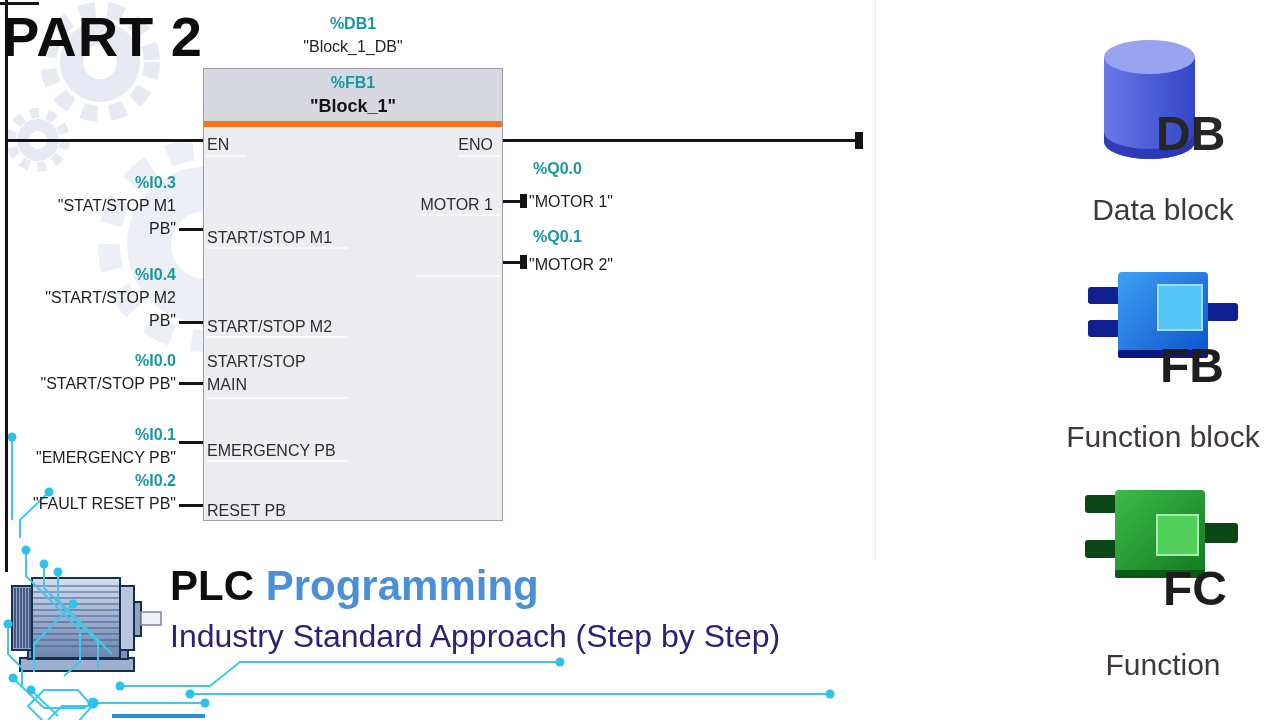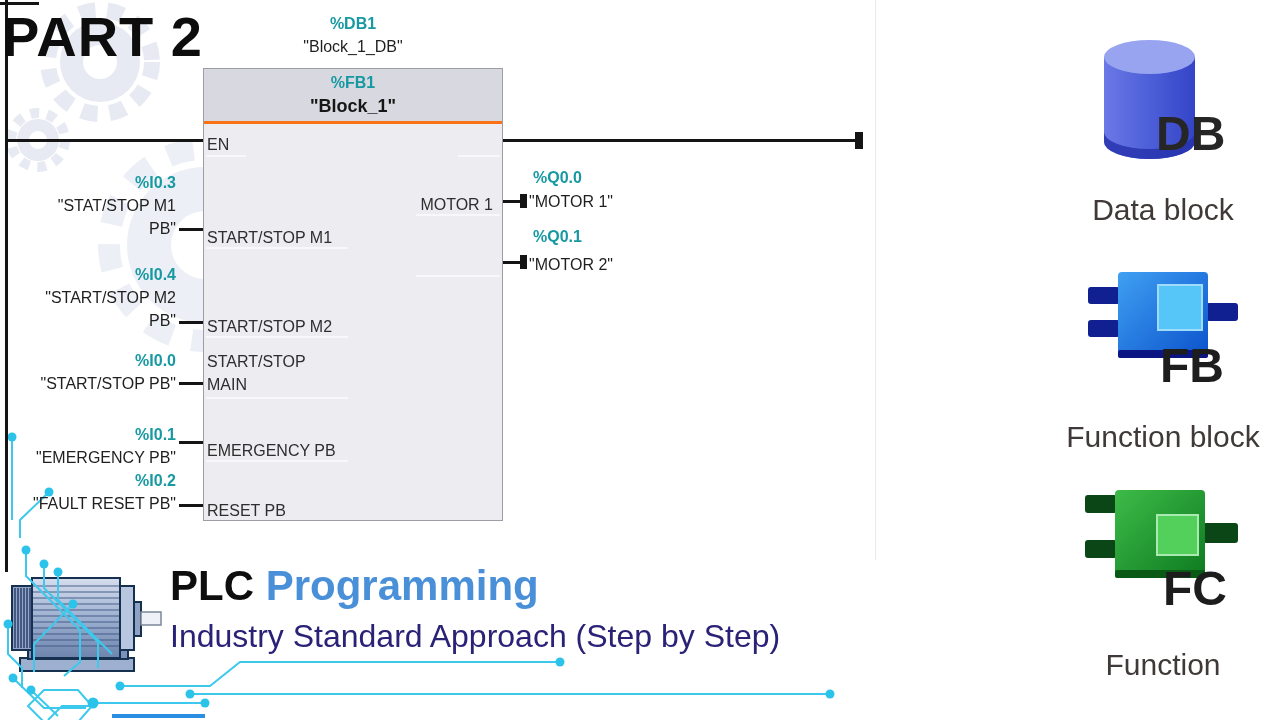--- a/index.html
+++ b/index.html
@@ -14,21 +14,21 @@
   .in-group{position:absolute;left:0;width:176px;text-align:right;z-index:3;}
   .pin{position:absolute;left:207px;color:#2e2e2e;font-size:16px;line-height:23px;white-space:nowrap;z-index:3;}
   .pin-r{position:absolute;left:203px;width:295px;text-align:right;padding-right:5px;color:#2e2e2e;
          font-size:16px;line-height:23px;white-space:nowrap;z-index:3;box-sizing:border-box;}
   .out-group{position:absolute;text-align:left;z-index:3;}
   .slot-line{position:absolute;height:2px;background:#f8f8fb;z-index:3;}
   
   .fbd-block{position:absolute;left:203px;top:68px;width:300px;height:453px;
              background:#ececf1;border:1px solid #9d9da8;box-sizing:border-box;z-index:2;}
   .fbd-head{position:absolute;left:0;top:0;width:100%;height:52px;background:#d8d8e0;
-            border-bottom:3px solid #f97316;text-align:center;}
+            border-bottom:6px solid #f97316;text-align:center;}
   .fbd-head .addr{display:block;margin-top:2px;}
   .fbd-name{font-weight:bold;font-size:18px;color:#161616;line-height:24px;}
   .db-head{position:absolute;left:203px;top:12px;width:300px;text-align:center;z-index:2;}
   .db-head .operand{line-height:24px;}
   
   .part-label{position:absolute;left:2px;top:4px;font-size:56px;font-weight:bold;color:#0d0d0d;
               letter-spacing:1px;z-index:4;}
   
   .legend-label{position:absolute;left:1043px;width:240px;text-align:center;font-size:30px;
                 color:#3f3a38;z-index:2;}
@@ -87,20 +87,21 @@
   </div>
 
   <div class="fbd-block">
     <div class="fbd-head">
       <span class="addr">%FB1</span>
       <span class="fbd-name">"Block_1"</span>
     </div>
   </div>
 
   <div class="pin" style="top:133px;">EN</div>
+  <div class="pin-r" style="top:133px;">ENO</div>
   <div class="slot-line" style="left:206px;top:155px;width:40px;"></div>
   <div class="slot-line" style="left:458px;top:155px;width:42px;"></div>
 
   <div class="in-group" style="top:171px;">
     <div class="addr">%I0.3</div>
     <div class="operand">"STAT/STOP M1</div>
     <div class="operand">PB"</div>
   </div>
   <div class="in-group" style="top:263px;">
     <div class="addr">%I0.4</div>
@@ -130,21 +131,21 @@
   </div>
   <div class="slot-line" style="left:206px;top:397px;width:142px;"></div>
   <div class="pin" style="top:439px;">EMERGENCY PB</div>
   <div class="slot-line" style="left:206px;top:460px;width:142px;"></div>
   <div class="pin" style="top:499px;">RESET PB</div>
 
   <div class="pin-r" style="top:193px;">MOTOR 1</div>
   <div class="slot-line" style="left:416px;top:214px;width:84px;"></div>
   <div class="slot-line" style="left:416px;top:275px;width:84px;"></div>
 
-  <div class="out-group" style="left:533px;top:166px;">
+  <div class="out-group" style="left:533px;top:157px;">
     <div class="addr">%Q0.0</div>
   </div>
   <div class="out-group" style="left:529px;top:190px;">
     <div class="operand">"MOTOR 1"</div>
   </div>
   <div class="out-group" style="left:533px;top:225px;">
     <div class="addr">%Q0.1</div>
   </div>
   <div class="out-group" style="left:529px;top:253px;">
     <div class="operand">"MOTOR 2"</div>

